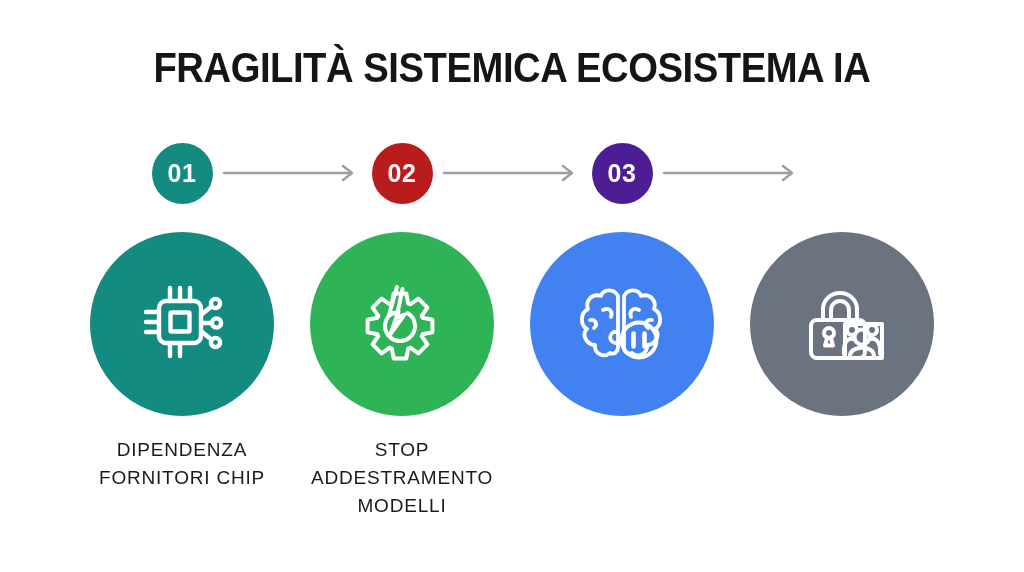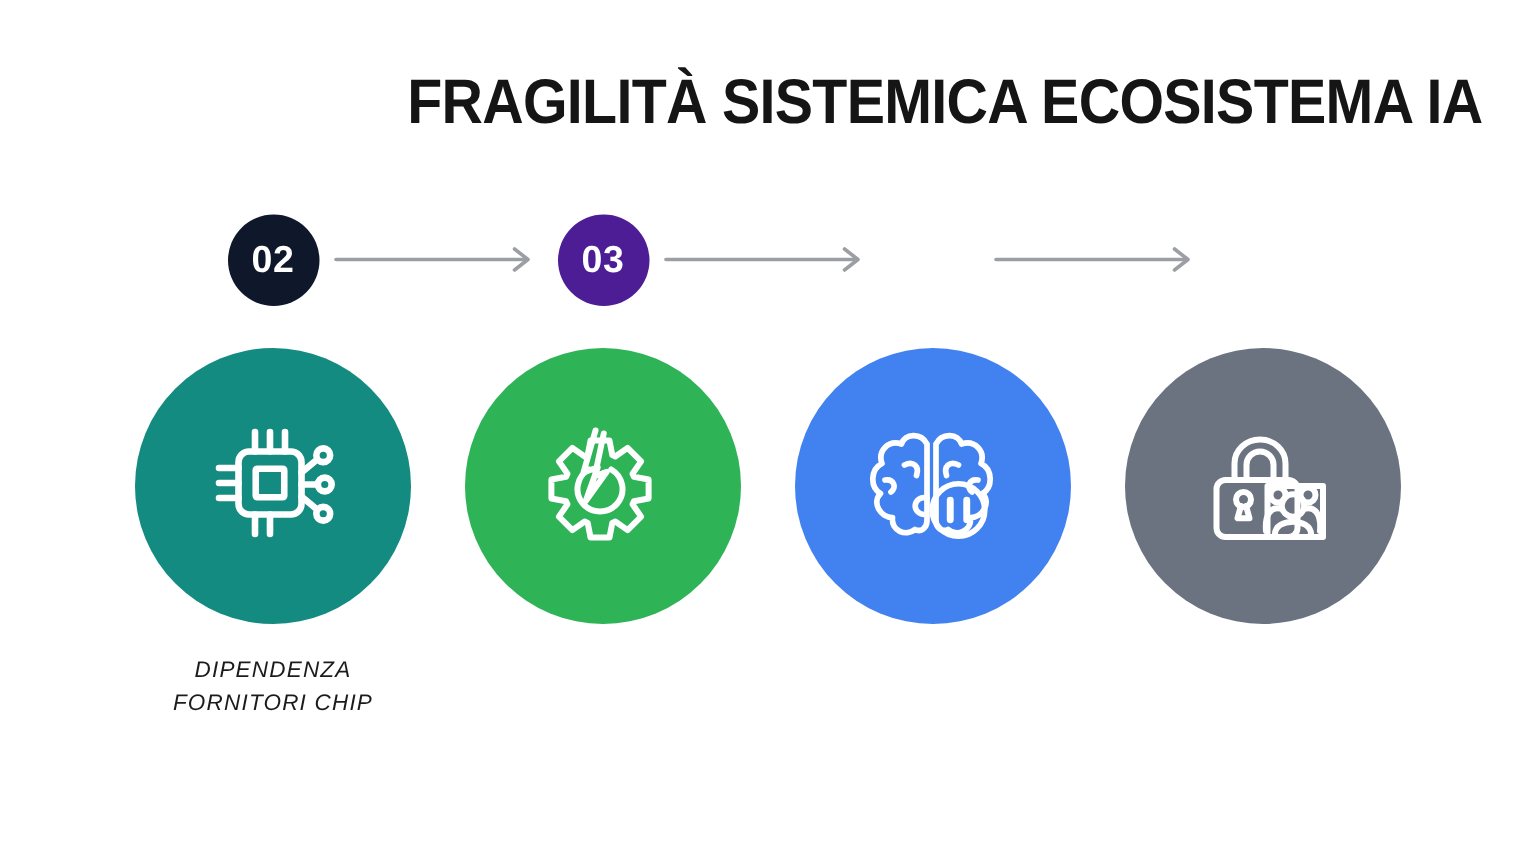--- a/index.html
+++ b/index.html
@@ -1,21 +1,21 @@
 <!DOCTYPE html>
 <html><head>
 <meta charset="utf-8">
 <style>
   html,body{margin:0;padding:0;}
   body{
     width:1024px;height:572px;background:#ffffff;overflow:hidden;
     font-family:"Liberation Sans","DejaVu Sans",sans-serif;
     -webkit-font-smoothing:antialiased;
   }
-  .title-wrap{padding-top:44px;text-align:right;}
+  .title-wrap{padding-top:44px;text-align:center;}
   .title{
     display:inline-block;font-size:42px;font-weight:700;color:#151515;
     letter-spacing:-.5px;transform:scaleX(.91);transform-origin:center;
     white-space:nowrap;
   }
   .band{width:880px;margin:0 auto;}
   .badges-row{margin-top:50px;position:relative;height:62px;display:flex;}
   .badge-cell{width:220px;display:flex;justify-content:center;align-items:center;}
   .badge{
     width:61px;height:61px;border-radius:50%;display:flex;
@@ -33,34 +33,37 @@
   .circle-cell{width:220px;display:flex;justify-content:center;}
   .big-circle{
     width:184px;height:184px;border-radius:50%;
     display:flex;align-items:center;justify-content:center;
   }
   .icon{width:100px;height:100px;}
   .icon *{stroke:#ffffff;fill:none;stroke-linecap:round;stroke-linejoin:round;}
   .labels-row{margin-top:20px;display:flex;}
   .label-cell{width:220px;text-align:center;}
   .step-label{
-    margin:0;font-size:15px;font-weight:500;color:#1b1b1b;
-    letter-spacing:.8px;line-height:1.47;white-space:pre-line;font-style:italic;
+    margin:0;font-size:19px;font-weight:500;color:#1b1b1b;
+    letter-spacing:.8px;line-height:1.47;white-space:pre-line;
   }
 </style>
 </head>
 <body>
 
 <div class="title-wrap">
   <div class="title">FRAGILITÀ SISTEMICA ECOSISTEMA IA</div>
 </div>
 
 <div class="band badges-row">
   <div class="badge-cell">
-    <div class="badge" style="background-color: #0f172a;">02</div>
+    <div class="badge" style="background-color: rgb(20, 139, 129);">01</div>
+  </div>
+  <div class="badge-cell">
+    <div class="badge" style="background-color: #b91c1c;">02</div>
   </div>
   <div class="badge-cell">
     <div class="badge" style="background-color: #4c1d95;">03</div>
   </div>
 
   <svg class="arrow" viewBox="0 0 144 24">
     <g fill="none" stroke-width="2.4" stroke-linecap="round" stroke-linejoin="round" stroke="#9b9fa4">
       <path d="M4,12 H131"></path>
         <path d="M123,5 L132,12 L123,19"></path>
     </g>
@@ -157,13 +160,18 @@
       </svg>
     </div>
   </div>
 </div>
 
 <div class="band labels-row">
   <div class="label-cell">
     <p class="step-label">DIPENDENZA
 FORNITORI CHIP</p>
   </div>
+  <div class="label-cell">
+    <p class="step-label">STOP
+ADDESTRAMENTO
+MODELLI</p>
+  </div>
 </div>
 
 </body></html>

